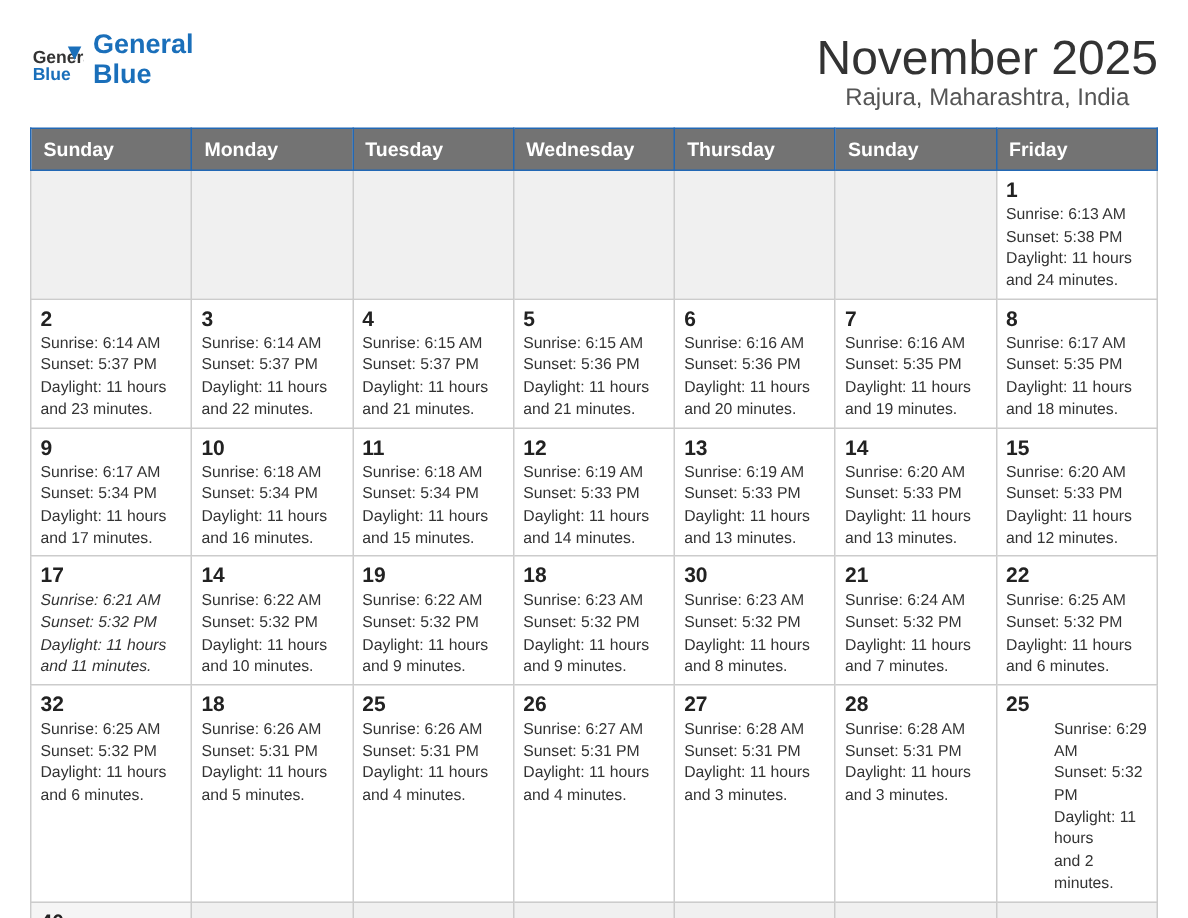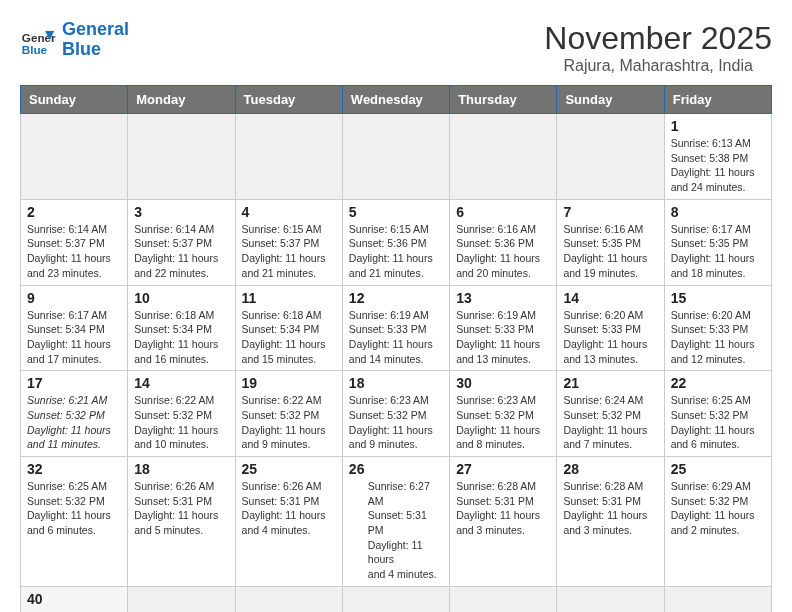--- a/index.html
+++ b/index.html
@@ -309,42 +309,42 @@
         </td>
         <td>
           <div class="day-number">25</div>
           <div class="day-info" style="white-space: pre-line;">Sunrise: 6:26 AM
 Sunset: 5:31 PM
 Daylight: 11 hours
 and 4 minutes.</div>
         </td>
         <td>
           <div class="day-number">26</div>
-          <div class="day-info" style="white-space: pre-line; margin-left: 19px;">Sunrise: 6:27 AM
+          <div class="day-info" style="white-space: pre-line;">Sunrise: 6:27 AM
 Sunset: 5:31 PM
 Daylight: 11 hours
 and 4 minutes.</div>
         </td>
         <td>
           <div class="day-number">27</div>
           <div class="day-info" style="white-space: pre-line;">Sunrise: 6:28 AM
 Sunset: 5:31 PM
 Daylight: 11 hours
 and 3 minutes.</div>
         </td>
         <td>
           <div class="day-number">28</div>
           <div class="day-info" style="white-space: pre-line;">Sunrise: 6:28 AM
 Sunset: 5:31 PM
 Daylight: 11 hours
 and 3 minutes.</div>
         </td>
         <td>
           <div class="day-number">25</div>
-          <div class="day-info" style="white-space: pre-line;">Sunrise: 6:29 AM
+          <div class="day-info" style="white-space: pre-line; margin-left: 32px;">Sunrise: 6:29 AM
 Sunset: 5:32 PM
 Daylight: 11 hours
 and 2 minutes.</div>
         </td>
       </tr>
       <tr class="last-row">
         <td>
           <div class="day-number">40</div>
           <div class="day-info" style="white-space: pre-line;">Sunrise: 6:30 AM
 Sunset: 5:32 PM

